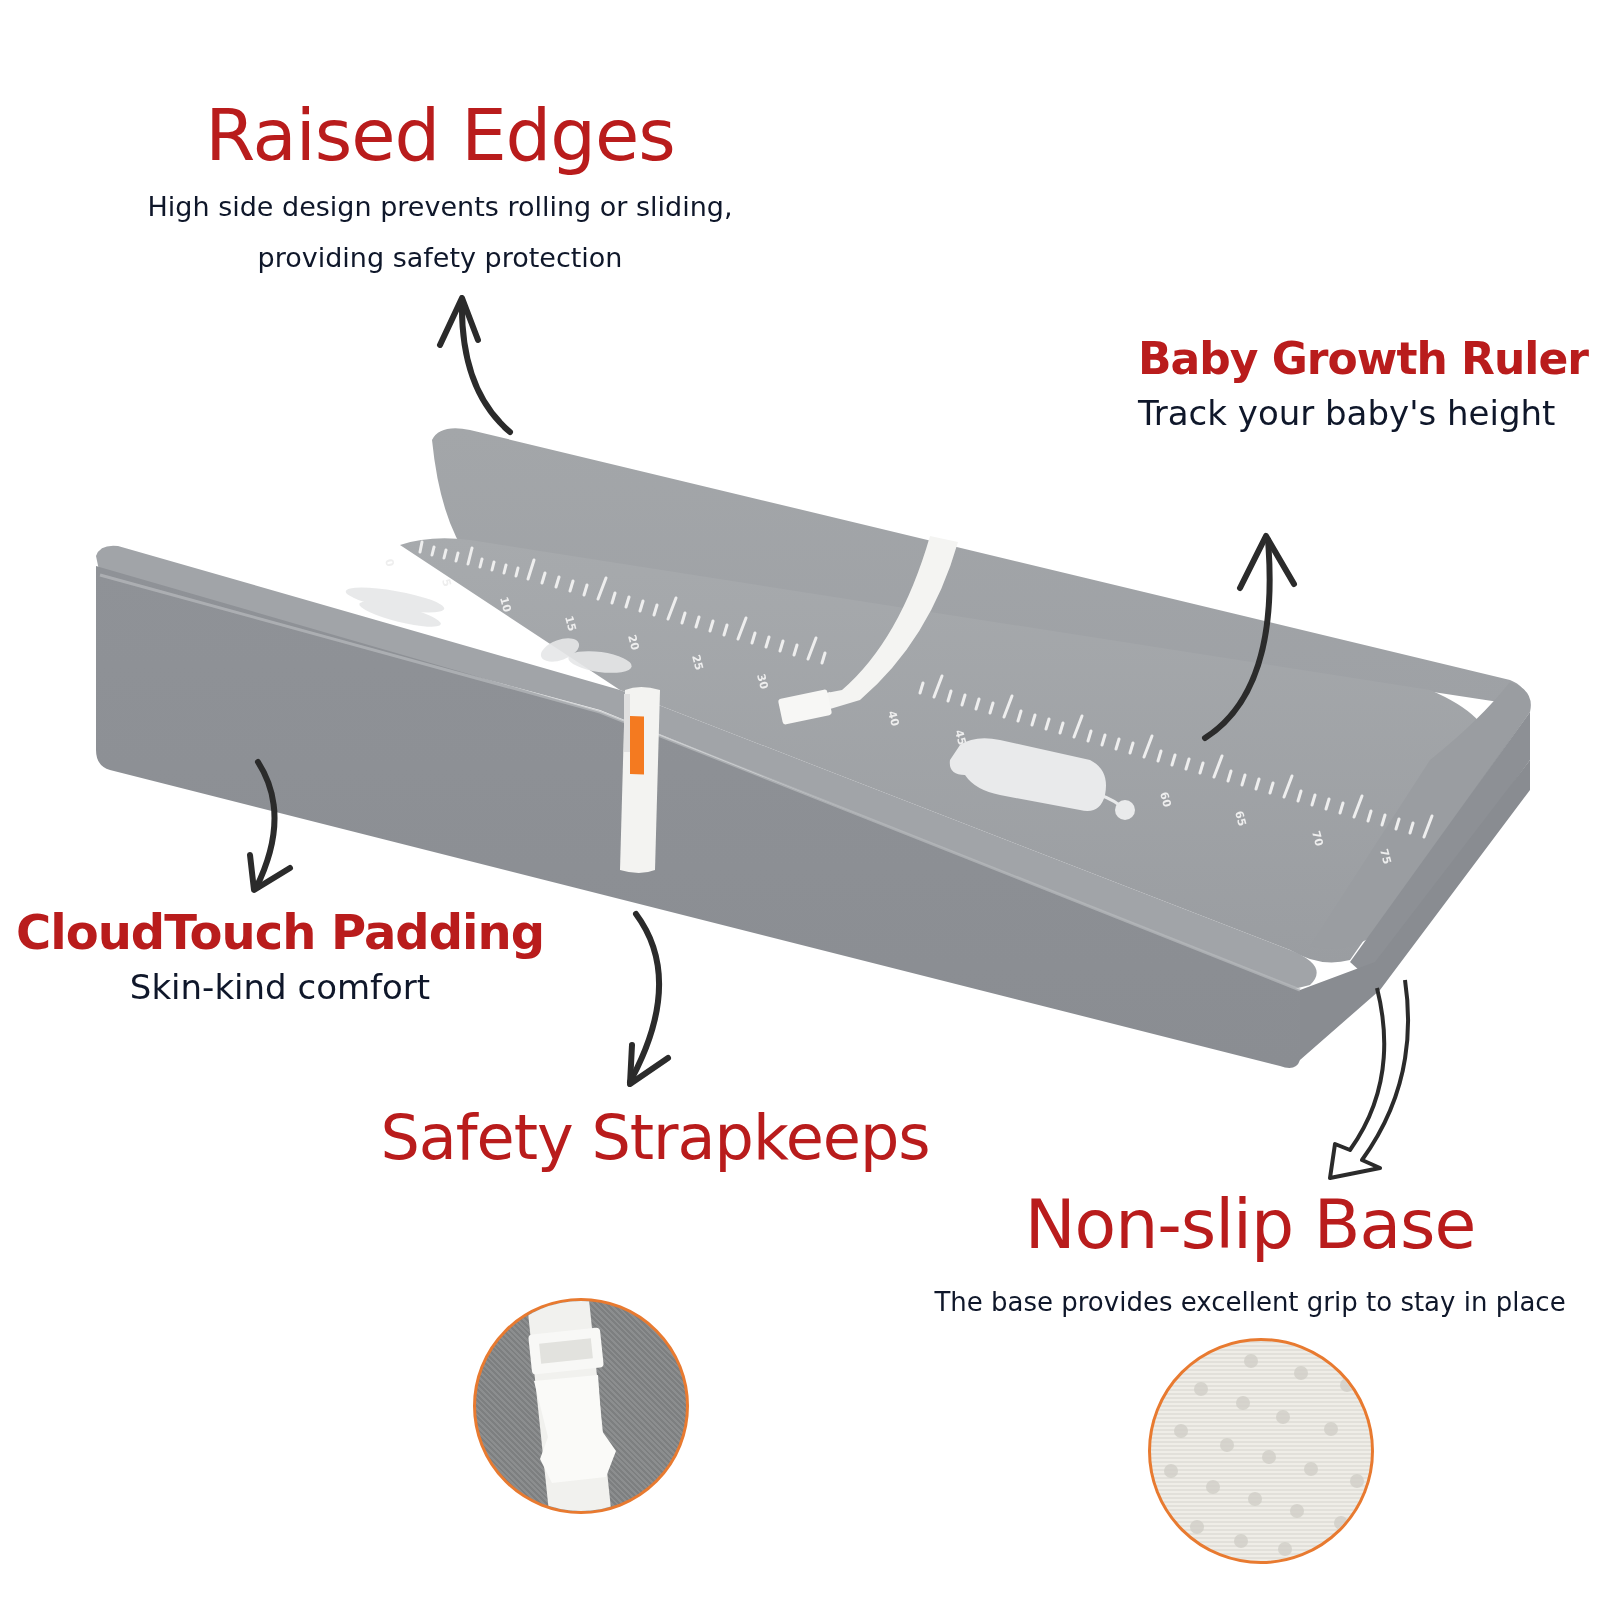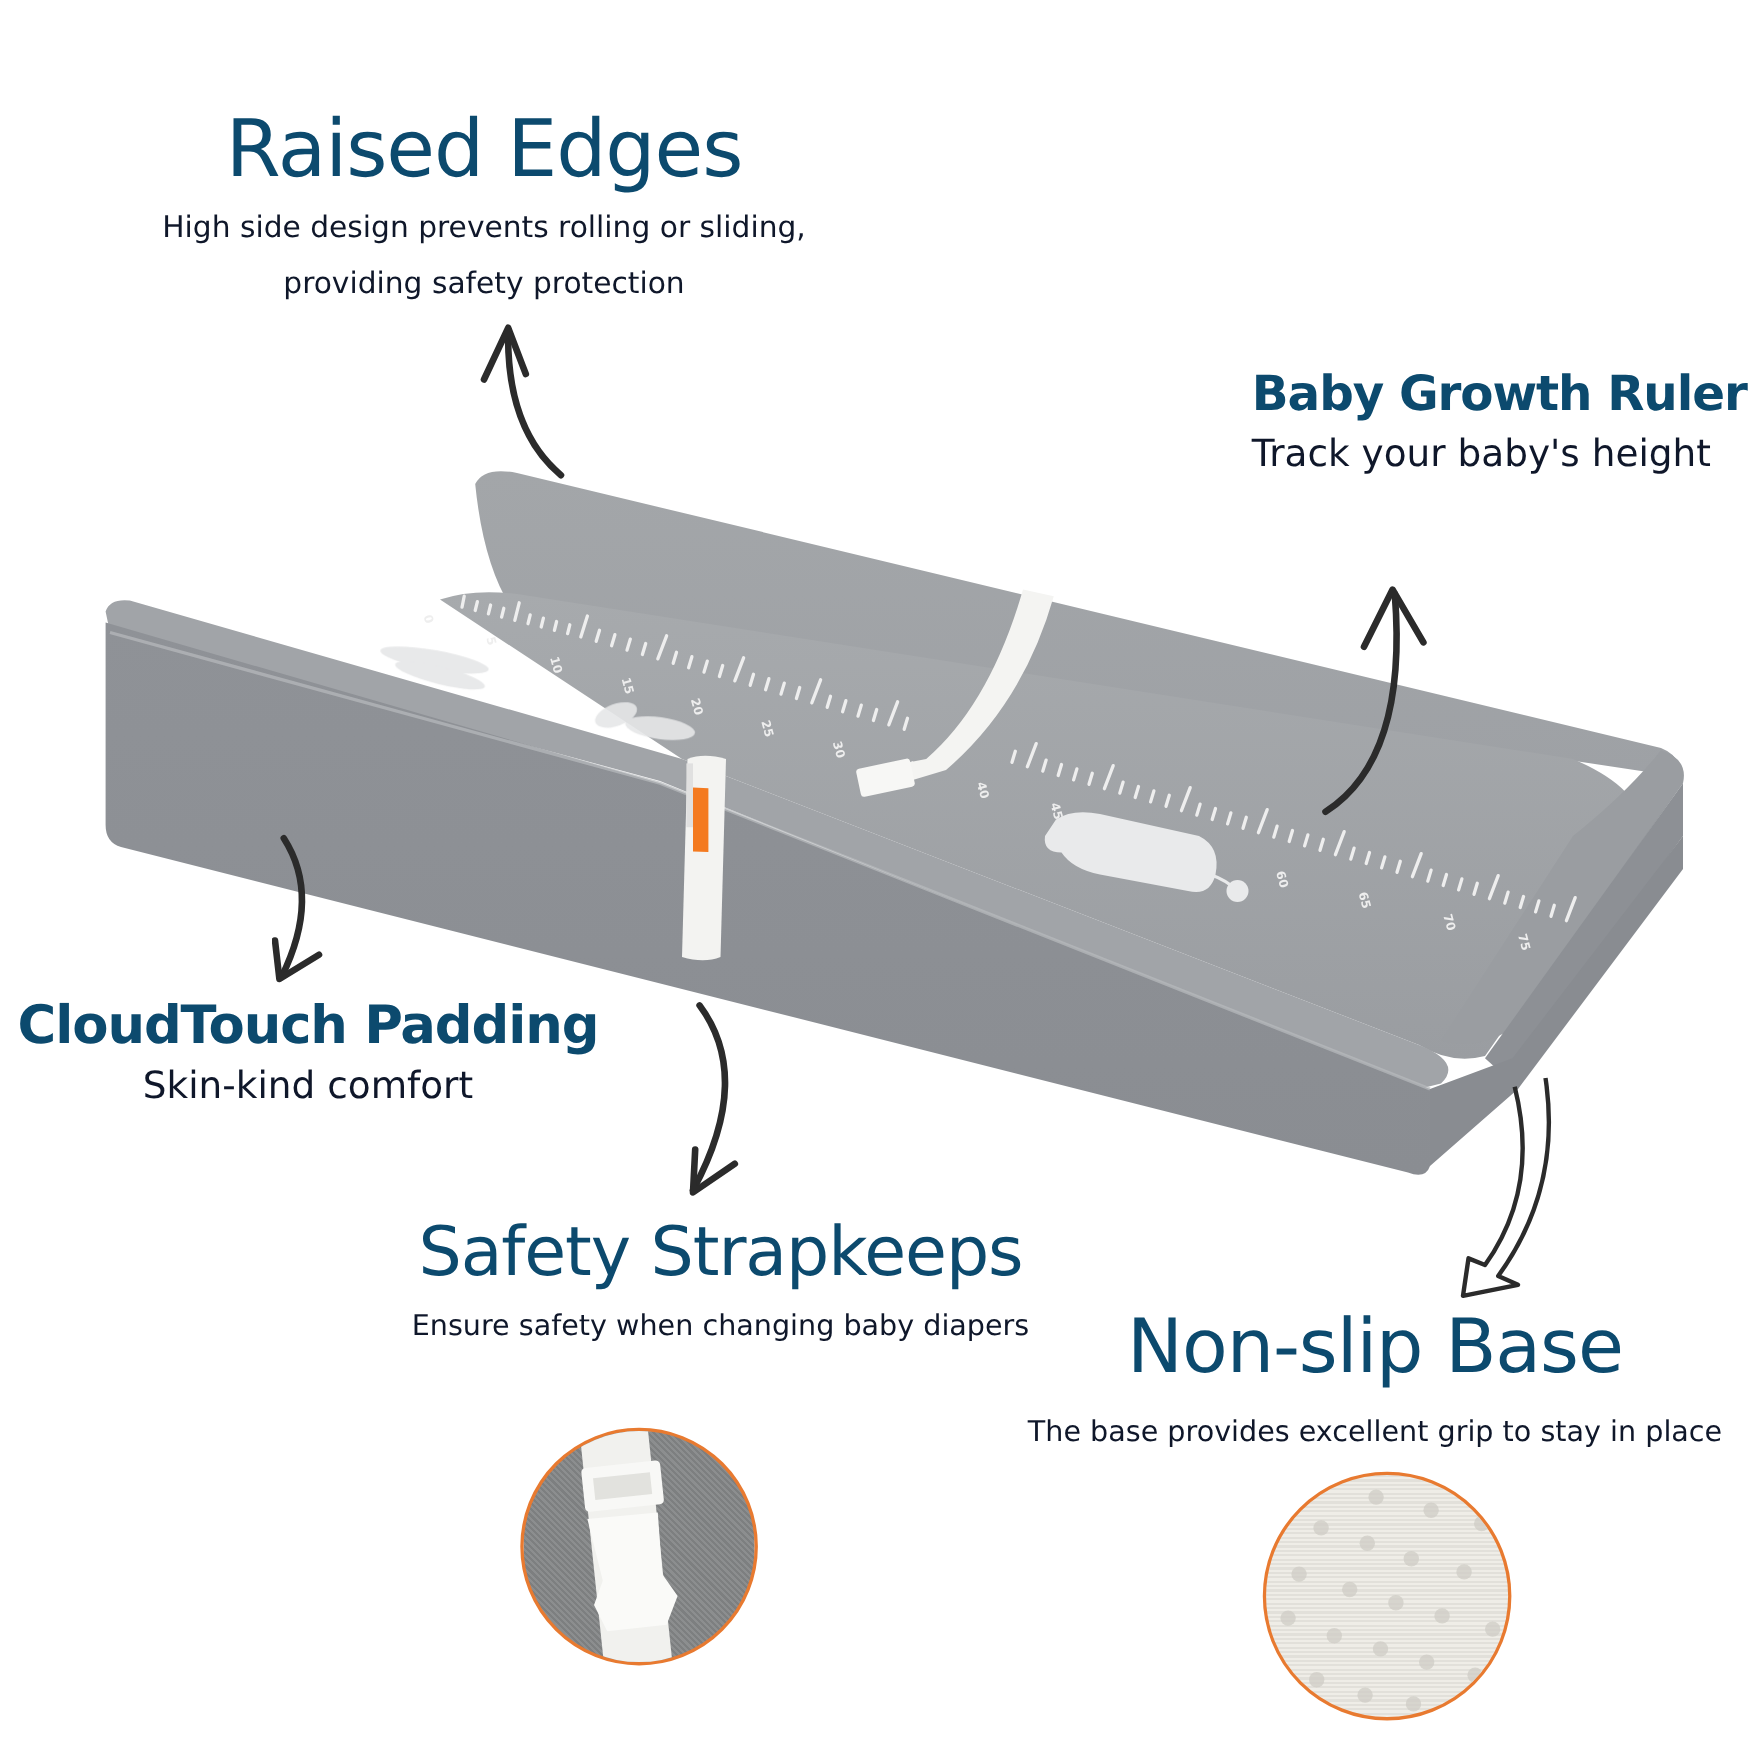--- a/index.html
+++ b/index.html
@@ -1,19 +1,19 @@
 <!DOCTYPE html>
 <html><head>
 <meta charset="utf-8">
 <style>
   html, body { margin: 0; padding: 0; background: #ffffff; }
   body { width: 1600px; height: 1600px; position: relative; overflow: hidden;
          font-family: "DejaVu Sans", "Liberation Sans", sans-serif; }
   .feature { position: absolute; text-align: center; }
-  .title { color: #0c4a6e; font-weight: 700; letter-spacing: -1px; line-height: 1.1; white-space: nowrap; }
+  .title { color: #b91c1c; font-weight: 700; letter-spacing: -1px; line-height: 1.1; white-space: nowrap; }
   .desc { color: #0f172a; line-height: 1.45; white-space: nowrap; }
   #f-raised { left: 140px; top: 96px; width: 600px; }
   #f-raised .title { font-size: 72px; font-weight: 500; }
   #f-raised .desc { font-size: 27px; margin-top: 12px; }
   #f-ruler { left: 1138px; top: 330px; width: 500px; text-align: left; }
   #f-ruler .title { font-size: 44px; line-height: 1.3; }
   #f-ruler .desc { font-size: 34px; margin-top: 2px; }
   #f-cloud { left: 10px; top: 906px; width: 540px; }
   #f-cloud .title { font-size: 48px; font-weight: 700; }
   #f-cloud .desc { font-size: 34px; margin-top: 4px; }
@@ -212,21 +212,20 @@
   <div class="desc">Track your baby's height</div>
 </div>
 
 <div class="feature" id="f-cloud">
   <div class="title">CloudTouch Padding</div>
   <div class="desc">Skin-kind comfort</div>
 </div>
 
 <div class="feature" id="f-strap">
   <div class="title">Safety Strapkeeps</div>
-  <div class="desc">Ensure safety when changing baby diapers</div>
 </div>
 
 <div class="feature" id="f-base">
   <div class="title">Non-slip Base</div>
   <div class="desc">The base provides excellent grip to stay in place</div>
 </div>
 
 <div class="inset" id="inset-buckle">
   <svg width="210" height="210" viewBox="0 0 210 210">
     <rect x="62" y="-10" width="62" height="240" fill="#f1f1ee" transform="rotate(-6 93 105)"></rect>

